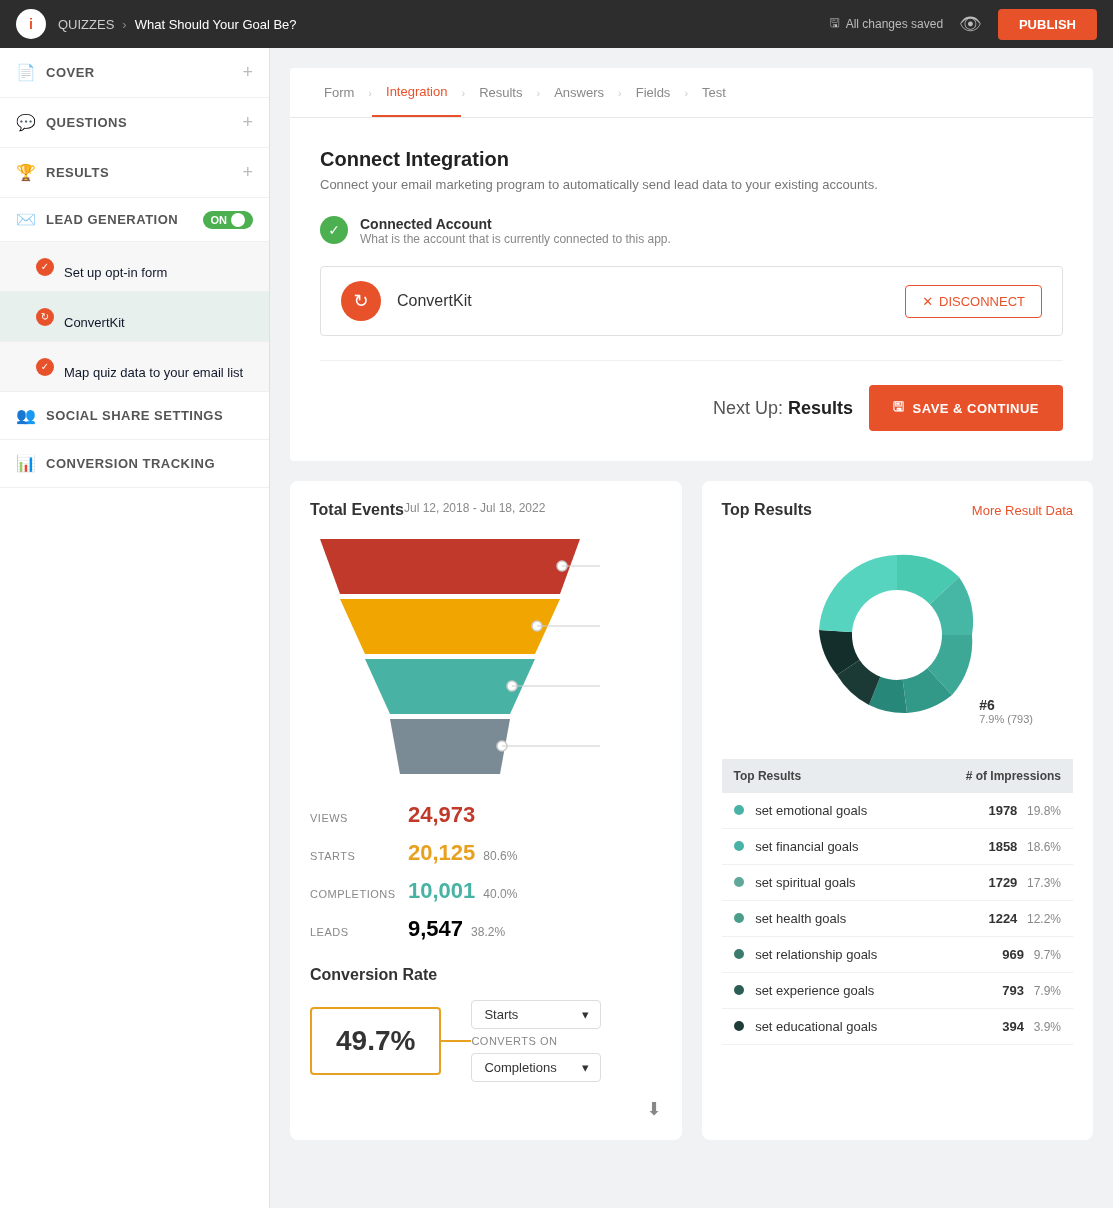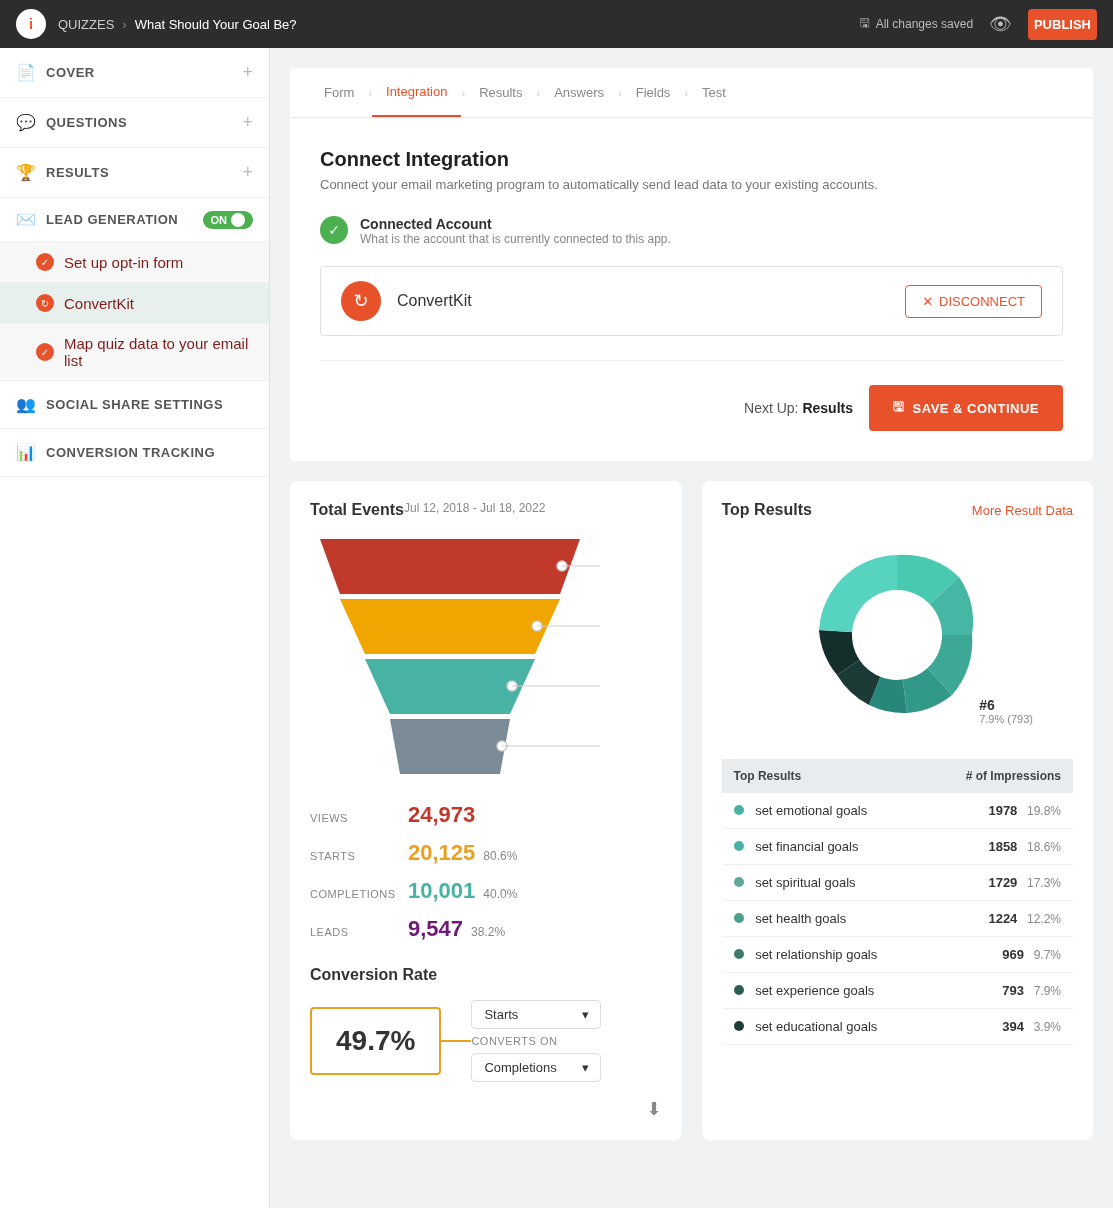--- a/index.html
+++ b/index.html
@@ -26,21 +26,21 @@
     }
     .top-nav-breadcrumb .quizzes { color: #ccc; }
     .top-nav-breadcrumb .chevron { color: #888; }
     .top-nav-breadcrumb .current { color: white; }
     .top-nav-right {
       margin-left: auto; display: flex; align-items: center; gap: 16px;
     }
     .top-nav-saved { color: #bbb; font-size: 12px; display: flex; align-items: center; gap: 6px; }
     .top-nav-eye { color: #bbb; cursor: pointer; font-size: 18px; }
     .publish-btn {
-      background: #e8522a; color: white; border: none; padding: 8px 6px;
+      background: #e8522a; color: white; border: none; padding: 8px 21px;
       border-radius: 4px; font-weight: bold; font-size: 13px; cursor: pointer;
     }
 
     
     .main-layout { display: flex; min-height: calc(100vh - 48px); }
 
     
     .sidebar {
       width: 270px; background: white; border-right: 1px solid #e0e0e0;
       flex-shrink: 0;
@@ -67,21 +67,21 @@
     .sub-item {
       display: flex; align-items: center; padding: 11px 16px 11px 36px;
       background: #f7f7f7; border-bottom: 1px solid #efefef; cursor: pointer;
     }
     .sub-item.active { background: #e8f0ee; }
     .check-circle {
       width: 18px; height: 18px; border-radius: 50%; background: #e8522a;
       display: flex; align-items: center; justify-content: center;
       color: white; font-size: 10px; margin-right: 10px; flex-shrink: 0;
     }
-    .sub-item-label { font-size: 15px; color: #7f1d1d; }
+    .sub-item-label { font-size: 13px; color: #0f172a; margin-top: 12px; }
 
     
     .content-area { flex: 1; padding: 20px; background: #f0f2f4; }
 
     
     .steps-nav {
       background: white; border-radius: 4px 4px 0 0;
       padding: 0 20px; display: flex; align-items: center; gap: 0;
       border-bottom: 1px solid #e8e8e8;
     }
@@ -118,21 +118,21 @@
     .ck-name { font-size: 16px; font-weight: 500; color: #333; }
     .disconnect-btn {
       border: 1px solid #e8522a; color: #e8522a; background: white;
       padding: 8px 16px; border-radius: 4px; cursor: pointer; font-size: 13px;
       font-weight: 500; display: flex; align-items: center; gap: 6px;
     }
     .next-up-row {
       display: flex; align-items: center; justify-content: flex-end; gap: 16px;
       padding-top: 24px; border-top: 1px solid #f0f0f0; margin-top: 24px;
     }
-    .next-up-text { font-size: 14px; color: #555; }
+    .next-up-text { font-size: 18px; color: #555; }
     .next-up-text strong { color: #222; }
     .save-continue-btn {
       background: #e8522a; color: white; border: none; padding: 12px 24px;
       border-radius: 4px; font-weight: bold; font-size: 13px; cursor: pointer;
       display: flex; align-items: center; gap: 8px; letter-spacing: 0.5px;
     }
 
     
     .analytics-section {
       display: flex; gap: 20px; margin-top: 20px;
@@ -147,21 +147,21 @@
     .date-range { font-size: 12px; color: #888; }
     .funnel-visual { position: relative; margin-bottom: 20px; }
 
     .funnel-stats { margin-top: 16px; }
     .stat-row { display: flex; align-items: baseline; gap: 8px; margin-bottom: 12px; }
     .stat-label { font-size: 11px; color: #888; text-transform: uppercase; letter-spacing: 0.5px; width: 90px; }
     .stat-value { font-size: 22px; font-weight: 700; color: #e8a020; }
     .stat-value.views { color: #c0392b; }
     .stat-value.starts { color: #e8a020; }
     .stat-value.completions { color: #48b3a4; }
-    .stat-value.leads { color: #701a75; }
+    .stat-value.leads { color: #000000; }
     .stat-pct { font-size: 12px; color: #888; }
 
     
     .conversion-title { font-size: 16px; font-weight: 700; color: #333; margin-top: 24px; margin-bottom: 16px; }
     .conversion-row { display: flex; align-items: center; gap: 0; }
     .conversion-box {
       border: 2px solid #e8a020; border-radius: 4px;
       padding: 16px 24px; font-size: 28px; font-weight: 700; color: #333;
       min-width: 120px; text-align: center;
     }

